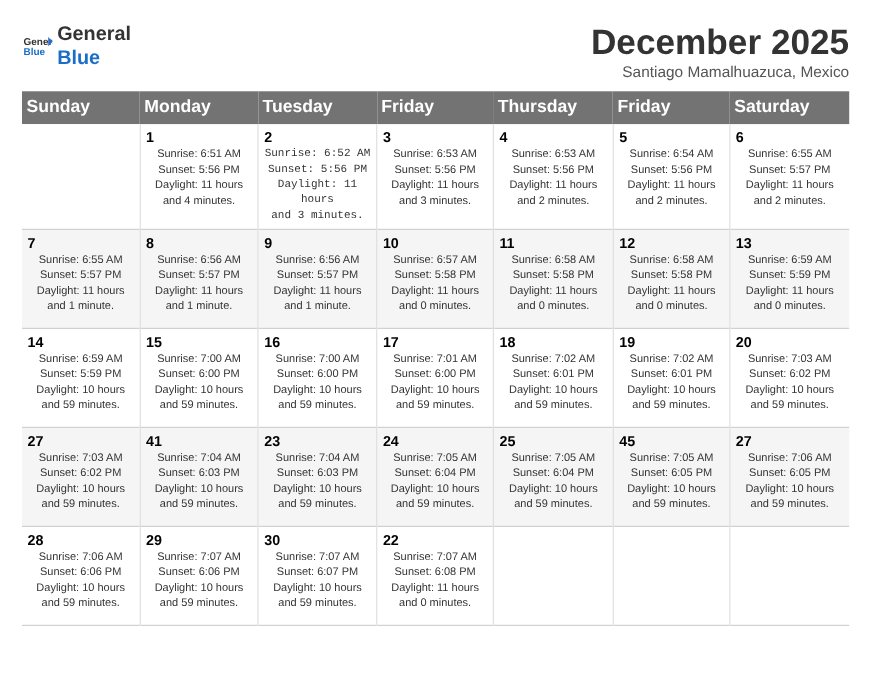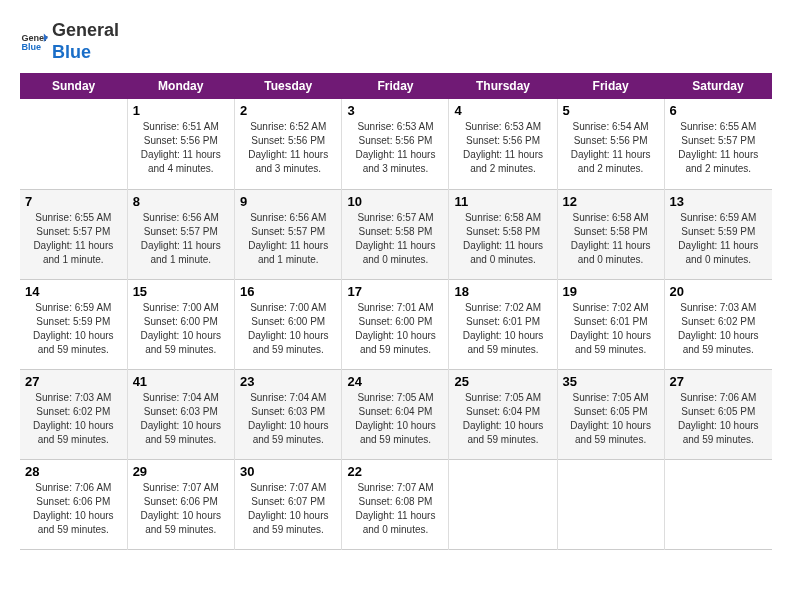--- a/index.html
+++ b/index.html
@@ -45,25 +45,25 @@
     .subtitle {
       font-size: 14px;
       color: #555;
     }
     table {
       width: 100%;
       border-collapse: collapse;
       font-size: 11px;
     }
     thead tr th {
-      background-color: #701a75;
+      background-color: #737373;
       color: #fff;
       padding: 6px 4px;
-      text-align: center;
-      font-size: 12px;
+      text-align: left;
+      font-size: 16px;
       font-weight: bold;
     }
     tbody tr {
       border-bottom: 1px solid #ccc;
     }
     tbody tr:nth-child(odd) {
       background-color: #fff;
     }
     tbody tr:nth-child(even) {
       background-color: #f5f5f5;
@@ -104,20 +104,24 @@
       <text x="2" y="32" font-size="13" font-weight="bold" fill="#1a6ec8">Blue</text>
       <polygon points="34,8 40,14 34,20" fill="#2a6dc9"></polygon>
     </svg>
     <div>
       <div class="logo-text">
         <div>General</div>
         <div><span>Blue</span></div>
       </div>
     </div>
   </div>
+  <div class="title-block">
+    <div class="month-title">December 2025</div>
+    <div class="subtitle">Santiago Mamalhuazuca, Mexico</div>
+  </div>
 </div>
 
 <table>
   <thead>
     <tr>
     <th>Sunday</th>
         <th>Monday</th>
         <th>Tuesday</th>
         <th>Friday</th>
         <th>Thursday</th>
@@ -130,21 +134,21 @@
         <td class="empty-cell"></td>
         <td>
           <span class="day-number">1</span>
           <div class="cell-text" style="white-space: pre-line;">Sunrise: 6:51 AM
 Sunset: 5:56 PM
 Daylight: 11 hours
 and 4 minutes.</div>
         </td>
         <td>
           <span class="day-number">2</span>
-          <div class="cell-text" style="white-space: pre-line;">Sunrise: 6:52 AM
+          <div class="cell-text" style="white-space: pre-line; font-family: Liberation Mono, monospace;">Sunrise: 6:52 AM
 Sunset: 5:56 PM
 Daylight: 11 hours
 and 3 minutes.</div>
         </td>
         <td>
           <span class="day-number">3</span>
           <div class="cell-text" style="white-space: pre-line;">Sunrise: 6:53 AM
 Sunset: 5:56 PM
 Daylight: 11 hours
 and 3 minutes.</div>
@@ -303,21 +307,21 @@
 and 59 minutes.</div>
         </td>
         <td>
           <span class="day-number">25</span>
           <div class="cell-text" style="white-space: pre-line;">Sunrise: 7:05 AM
 Sunset: 6:04 PM
 Daylight: 10 hours
 and 59 minutes.</div>
         </td>
         <td>
-          <span class="day-number">35</span>
+          <span class="day-number">45</span>
           <div class="cell-text" style="white-space: pre-line;">Sunrise: 7:05 AM
 Sunset: 6:05 PM
 Daylight: 10 hours
 and 59 minutes.</div>
         </td>
         <td>
           <span class="day-number">27</span>
           <div class="cell-text" style="white-space: pre-line;">Sunrise: 7:06 AM
 Sunset: 6:05 PM
 Daylight: 10 hours

